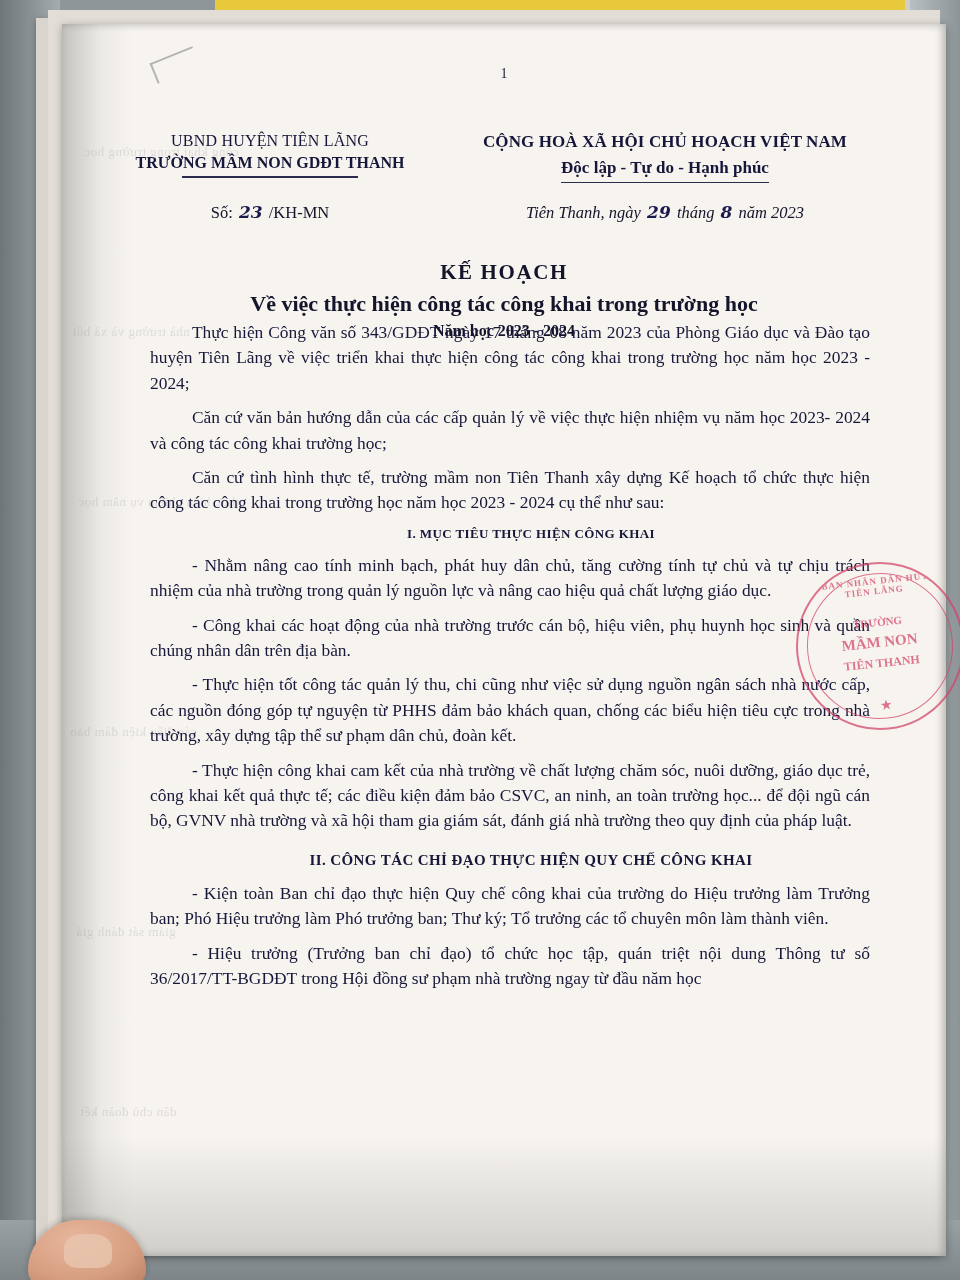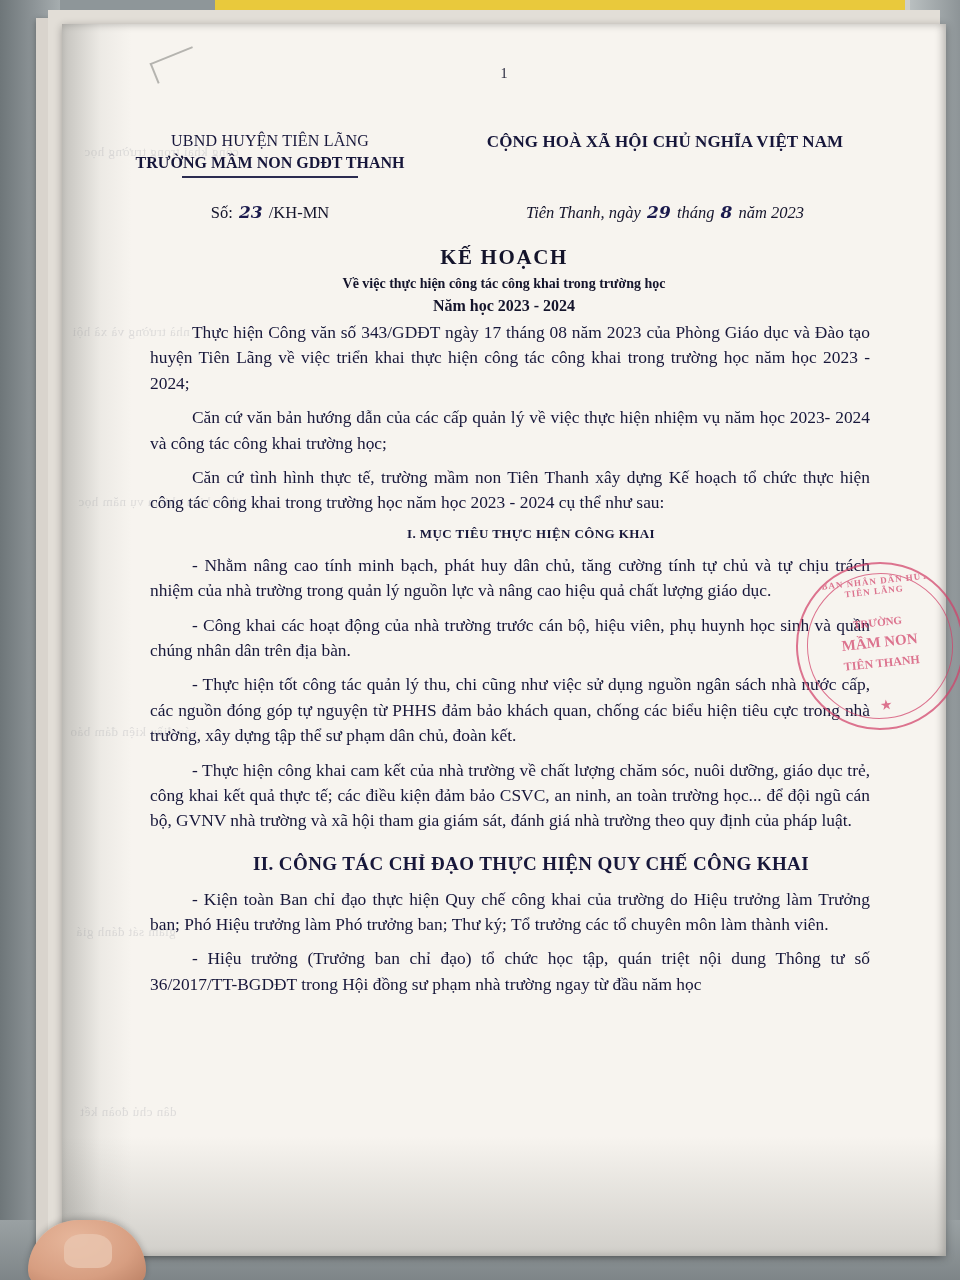--- a/index.html
+++ b/index.html
@@ -196,30 +196,30 @@
   }
   .place-block {
     flex: 1;
     text-align: center;
     font-style: italic;
     font-size: 16.5px;
   }
 
   .title-block {
     position: absolute;
-    top: 221px; left: 0; right: 0;
+    top: 236px; left: 0; right: 0;
     text-align: center;
   }
   .title-main {
     font-size: 21px;
     font-weight: bold;
     letter-spacing: 1.6px;
   }
   .title-sub {
-    font-size: 14px;
+    font-size: 22px;
     font-weight: bold;
     margin-top: 6px;
   }
   .title-year {
     font-size: 16px;
     font-weight: bold;
     margin-top: 5px;
   }
 
   .body {
@@ -238,21 +238,21 @@
   }
   .body p.dash { text-indent: 42px; }
   .heading {
     margin: 14px 0 10px 0;
     text-align: center;
     font-size: 13px;
     font-weight: bold;
     letter-spacing: 0.4px;
     text-indent: 0;
   }
-  .heading.h2 { font-size: 19px; margin-top: 16px; }
+  .heading.h2 { font-size: 15px; margin-top: 16px; }
 
   
   .seal {
     position: absolute;
     right: -18px;
     top: 538px;
     width: 164px;
     height: 164px;
     border: 2.5px solid #d2426a;
     border-radius: 50%;
@@ -318,21 +318,22 @@
 
       <div class="page-number">1</div>
 
       <div class="header-row">
         <div class="header-left">
           <div class="org1">UBND HUYỆN TIÊN LÃNG</div>
           <div class="org2">TRƯỜNG MẦM NON GDĐT THANH</div>
           <div class="underline-short"></div>
         </div>
         <div class="header-right">
-          <div class="nation">CỘNG HOÀ XÃ HỘI CHỦ NGHĨA VIỆT NAM</div>
+          <div class="nation">CỘNG HOÀ XÃ HỘI CHỦ HOẠCH VIỆT NAM</div>
+          <div><span class="motto">Độc lập - Tự do - Hạnh phúc</span></div>
         </div>
       </div>
 
       <div class="sub-row">
         <div class="so-block">
           <span>Số:</span>
           <span class="handwrite">23</span>
           <span>/KH-MN</span>
         </div>
         <div class="place-block">

